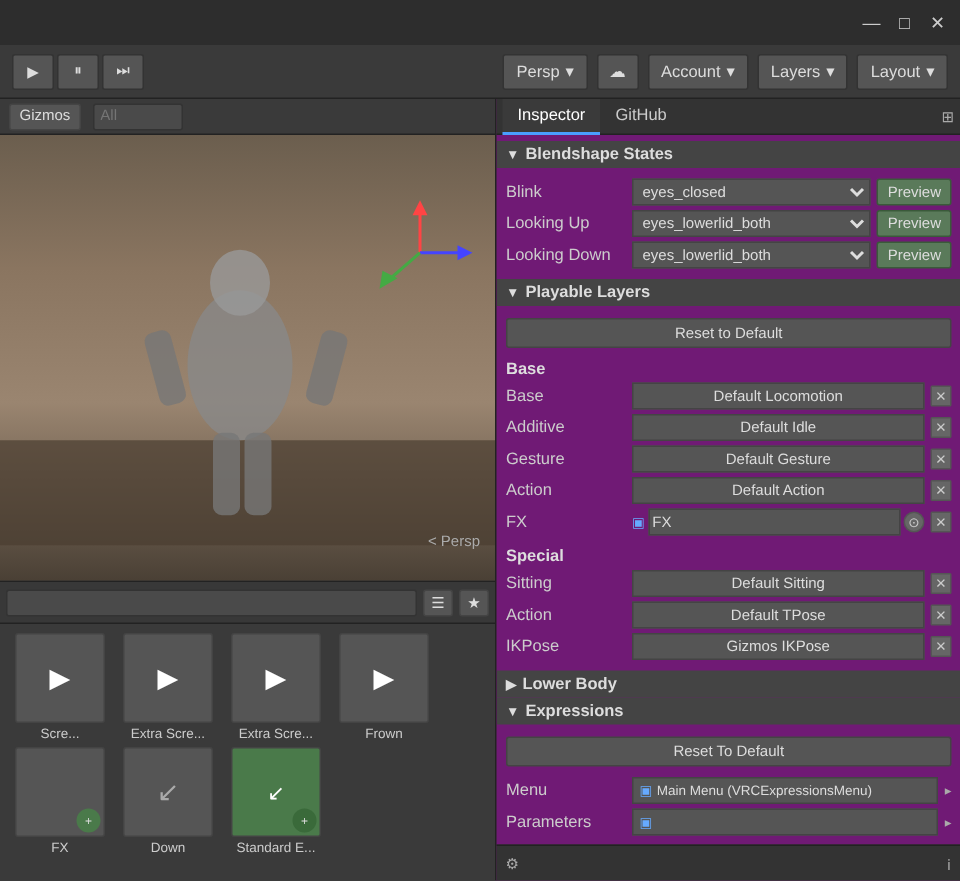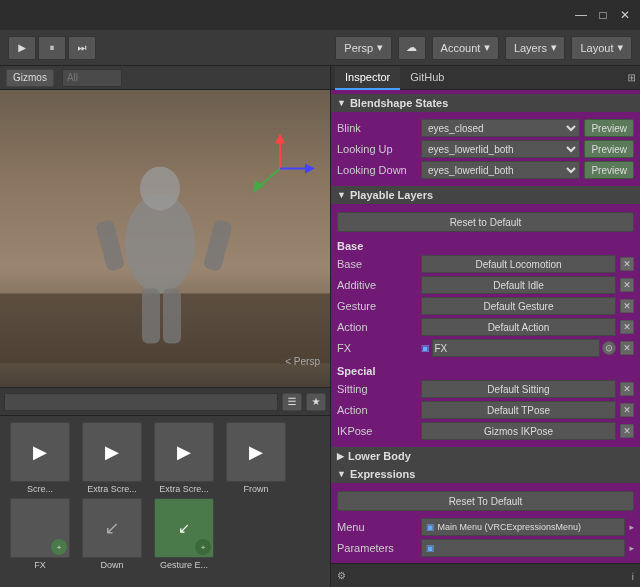--- a/index.html
+++ b/index.html
@@ -185,21 +185,21 @@
           <div class="asset-thumb" style="background:#555;">
             <span style="color:#aaa;font-size:18px;">↙</span>
           </div>
           <span class="asset-label">Down</span>
         </div>
         <div class="asset-item">
           <div class="asset-thumb" style="background:#4a7a4a;">
             <span style="color:#fff;font-size:14px;">↙</span>
             <div class="asset-thumb-overlay" style="background:#3a6a3a;">+</div>
           </div>
-          <span class="asset-label">Gesture E...</span>
+          <span class="asset-label">Standard E...</span>
         </div>
       </div>
     </div>
   </div>
 
   <div class="right-panel">
     <div class="tab-bar">
       <div class="tab active">
         <span>Inspector</span>
       </div>

